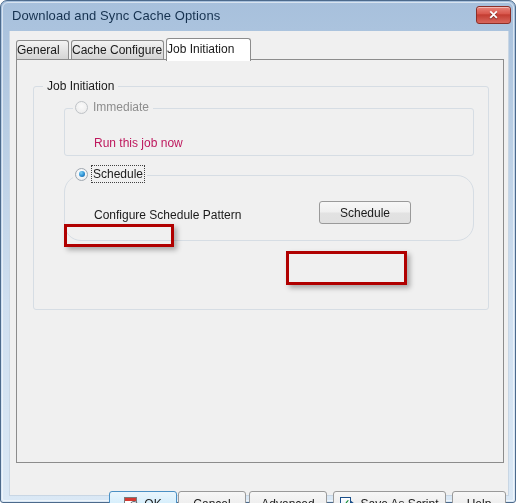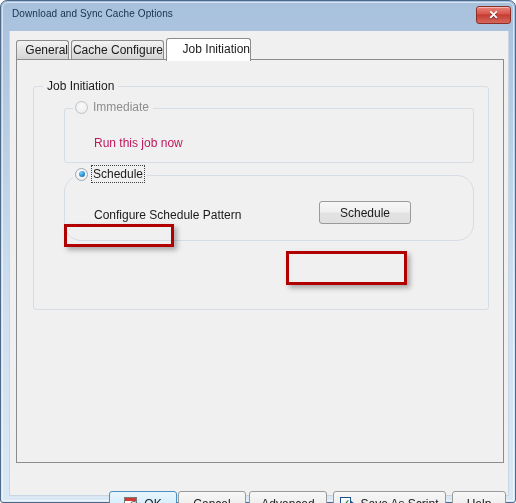--- a/index.html
+++ b/index.html
@@ -43,21 +43,21 @@
     position: absolute;
     left: 0; top: 0;
     width: 516px;
     height: 30px;
     box-sizing: border-box;
   }
   #title-text {
     position: absolute;
     left: 11px;
     top: 7px;
-    font-size: 10px;
+    font-size: 13px;
     color: #15314f;
     letter-spacing: 0.1px;
     white-space: nowrap;
   }
   #close-button {
     position: absolute;
     right: 6px;
     top: 5px;
     width: 35px;
     height: 18px;
@@ -109,21 +109,21 @@
     top: 2px;
     height: 20px;
     box-sizing: border-box;
     border: 1px solid #8c8c8c;
     border-bottom: none;
     border-radius: 3px 3px 0 0;
     background: linear-gradient(to bottom, #f3f3f3 0%, #e3e3e3 50%, #d3d3d3 100%);
     font-size: 12px;
     color: #1a1a1a;
     line-height: 19px;
-    text-align: right;
+    text-align: left;
     cursor: pointer;
     white-space: nowrap;
   }
   .tab.selected {
     top: 0;
     height: 23px;
     line-height: 21px;
     background: #ffffff;
     border-color: #8c8c8c;
     z-index: 5;
@@ -164,21 +164,21 @@
   #gb-job-initiation {
     left: 16px;
     top: 26px;
     width: 456px;
     height: 224px;
   }
   #gb-immediate {
     left: 30px;
     top: 21px;
     width: 410px;
-    height: 55px;
+    height: 48px;
   }
   #gb-schedule {
     left: 30px;
     top: 88px;
     width: 410px;
     height: 66px;
     border-radius: 17px;
   }
 
   

